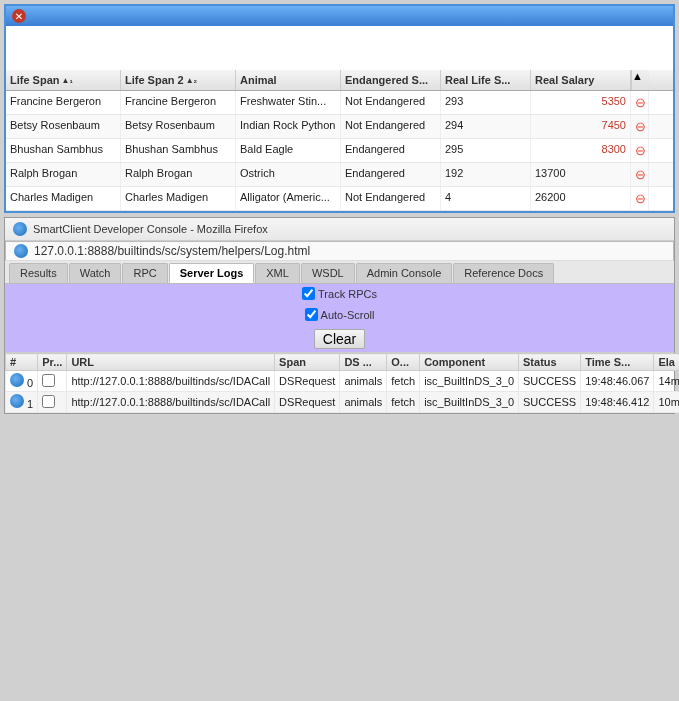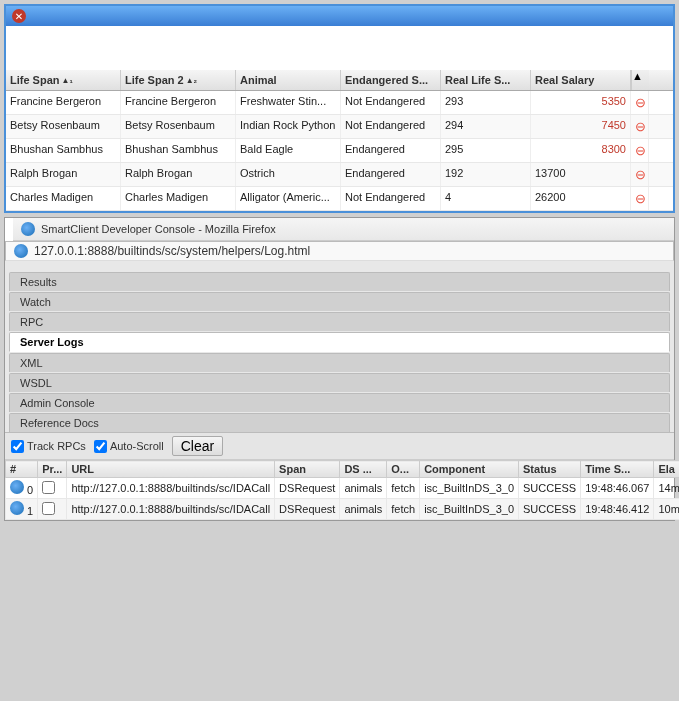--- a/index.html
+++ b/index.html
@@ -104,21 +104,20 @@
     }
     .ff-titlebar {
       background: linear-gradient(to bottom, #f5f5f5, #e8e8e8);
       border-bottom: 1px solid #ccc;
       padding: 4px 8px;
       font-size: 11px;
       color: #333;
       display: flex;
       align-items: center;
       gap: 6px;
-      margin-left: 8px;
     }
     .ff-globe {
       width: 14px; height: 14px;
       background: radial-gradient(circle at 40% 40%, #6ab0f5, #1a6db5);
       border-radius: 50%;
       flex-shrink: 0;
     }
     .ff-urlbar {
       background: #f9f9f9;
       border: 1px solid #bbb;
@@ -135,49 +134,49 @@
       background: radial-gradient(circle at 40% 40%, #6ab0f5, #1a6db5);
       border-radius: 50%;
       flex-shrink: 0;
     }
 
     
     .console-tabs {
       display: flex;
       background: #e8e8e8;
       border-bottom: 1px solid #bbb;
-      padding: 11px 4px 0;
+      padding: 2px 4px 0;
       gap: 1px;
-      flex-direction: column;
     }
     .console-tab {
       padding: 3px 10px;
       background: #d0d0d0;
       border: 1px solid #bbb;
       border-bottom: none;
       cursor: pointer;
       font-size: 11px;
       color: #333;
       border-radius: 2px 2px 0 0;
     }
     .console-tab.active {
       background: white;
       border-bottom: 1px solid white;
       color: #000;
       font-weight: bold;
     }
 
     
     .console-toolbar {
-      background: #e5e5e5;
+      background: #c4b5fd;
       border-bottom: 1px solid #ccc;
       padding: 3px 6px;
       display: flex;
       align-items: center;
       gap: 8px;
+      flex-direction: column;
     }
     .checkbox-label {
       display: flex;
       align-items: center;
       gap: 3px;
       font-size: 11px;
       color: #333;
     }
     .clear-btn {
       background: linear-gradient(to bottom, #f5f5f5, #ddd);

